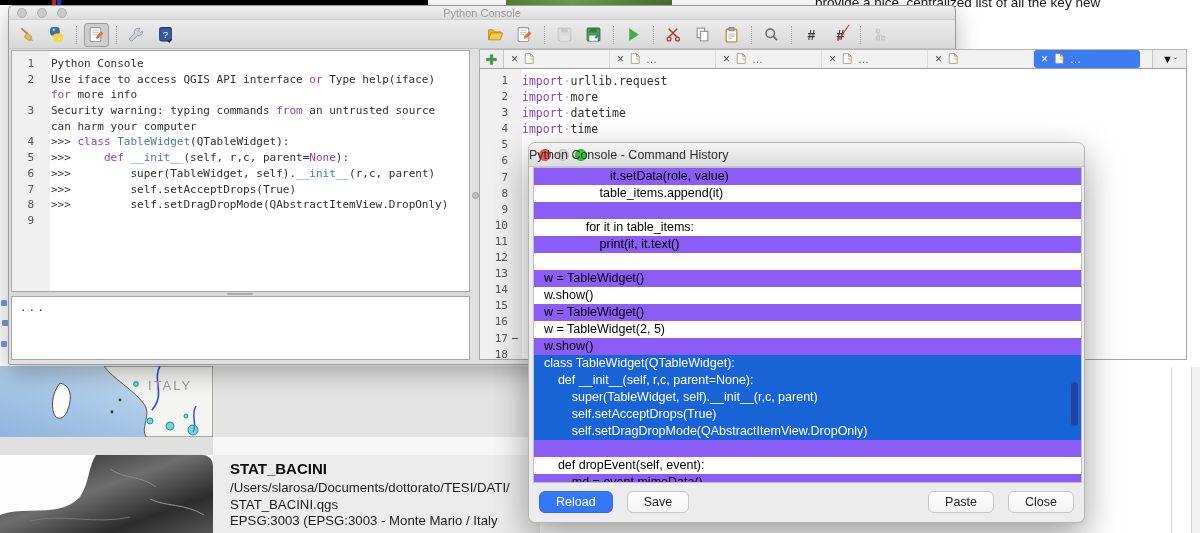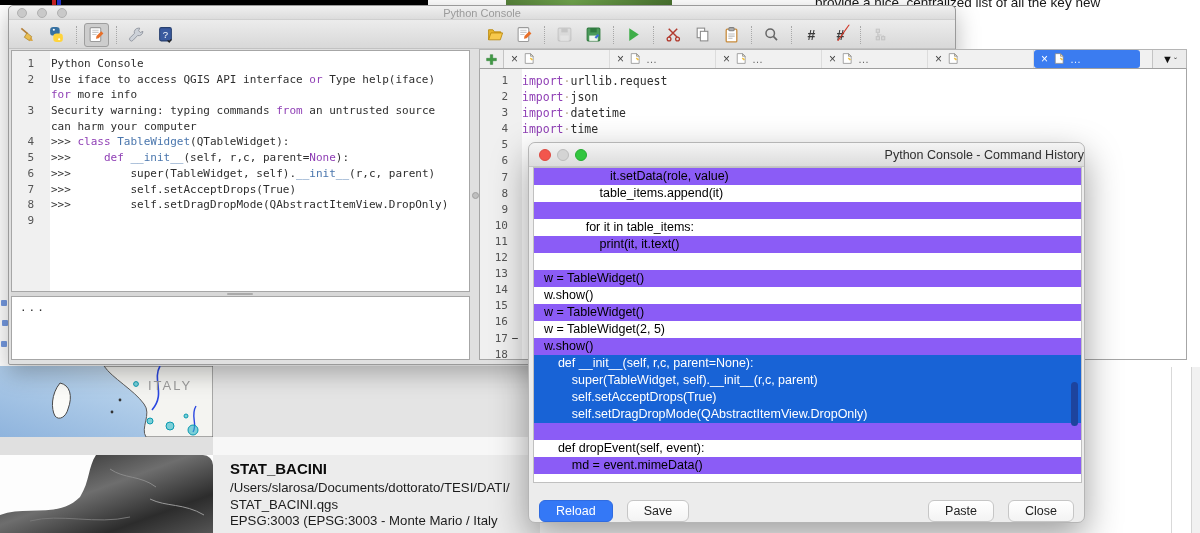--- a/index.html
+++ b/index.html
@@ -89,27 +89,27 @@
 
   
   .dlg{left:528px;top:142px;width:557px;height:381px;background:#ececec;border:1px solid #b5b5b5;border-radius:7px;
        box-shadow:0 14px 36px rgba(0,0,0,.38);z-index:20}
   .dlg-titlebar{position:absolute;left:0;top:0;width:100%;height:24px;background:linear-gradient(#f4f4f4,#dcdcdc);
        border-radius:7px 7px 0 0;border-bottom:1px solid #c6c6c6}
   .dtl{position:absolute;top:6px;width:12px;height:12px;border-radius:50%}
   .dtl-red{background:#f2564d;border:1px solid #dd4a41}
   .dtl-gray{background:#d4d4d4;border:1px solid #bcbcbc}
   .dtl-green{background:#32c63f;border:1px solid #27ac33}
-  .dlg-title{position:absolute;left:0;right:0;top:0;text-align:right;font-size:12.5px;color:#2e2e2e;line-height:24px}
+  .dlg-title{position:absolute;left:0;right:0;top:0;text-align:left;font-size:12.5px;color:#2e2e2e;line-height:24px}
   .dlg-list{position:absolute;left:4px;top:24px;width:549px;height:316px;background:#fff;border:1px solid #c0c0c0;overflow:hidden}
   .hrow{height:17px;line-height:17px;font-size:12.5px;color:#000;white-space:pre;padding-left:10px}
   .hrow.alt{background:#8b5cf6}
   .hrow.sel{background:#1863d6;color:#fff}
   .dlg-scroll{position:absolute;right:3px;top:214px;width:7px;height:44px;background:#1d449e;border-radius:3.5px}
-  .dlg-footer{position:absolute;left:0;bottom:0;width:100%;height:41px;display:flex;align-items:flex-end;padding:0 10px;gap:14px}
+  .dlg-footer{position:absolute;left:0;bottom:0;width:100%;height:41px;display:flex;align-items:center;padding:0 10px;gap:14px}
   .btn{height:22px;padding:0 16px;border-radius:6px;border:1px solid #c6c6c6;background:linear-gradient(#fff,#f3f3f3);
        font-size:12.5px;color:#222;font-family:"Liberation Sans",sans-serif}
   .btn.primary{background:#3478f6;color:#fff;border-color:#2f6be0}
   .spacer{flex:1}
 </style>
 </head>
 <body>
 
 <div class="abs bg-black"></div>
 <div class="abs bg-mark-red"></div>
@@ -437,21 +437,21 @@
 
   <div class="editor-body mono" id="editor-lines">
       <div class="erow">
         <span class="enum">1</span>
         <span class="efold"></span>
         <span class="ecode"><span class="seg-k">import</span><span class="seg-w">·</span><span class="seg-d">urllib.request</span></span>
       </div>
       <div class="erow">
         <span class="enum">2</span>
         <span class="efold"></span>
-        <span class="ecode"><span class="seg-k">import</span><span class="seg-w">·</span><span class="seg-d">json</span></span>
+        <span class="ecode"><span class="seg-k">import</span><span class="seg-w">·</span><span class="seg-d">more</span></span>
       </div>
       <div class="erow">
         <span class="enum">3</span>
         <span class="efold"></span>
         <span class="ecode"><span class="seg-k">import</span><span class="seg-w">·</span><span class="seg-d">datetime</span></span>
       </div>
       <div class="erow">
         <span class="enum">4</span>
         <span class="efold"></span>
         <span class="ecode"><span class="seg-k">import</span><span class="seg-w">·</span><span class="seg-d">time</span></span>
@@ -542,20 +542,21 @@
       <div class="hrow">                table_items.append(it)</div>
       <div class="hrow alt"></div>
       <div class="hrow">            for it in table_items:</div>
       <div class="hrow alt">                print(it, it.text()</div>
       <div class="hrow"></div>
       <div class="hrow alt">w = TableWidget()</div>
       <div class="hrow">w.show()</div>
       <div class="hrow alt">w = TableWidget()</div>
       <div class="hrow">w = TableWidget(2, 5)</div>
       <div class="hrow alt">w.show()</div>
+      <div class="hrow sel">class TableWidget(QTableWidget):</div>
       <div class="hrow sel">    def __init__(self, r,c, parent=None):</div>
       <div class="hrow sel">        super(TableWidget, self).__init__(r,c, parent)</div>
       <div class="hrow sel">        self.setAcceptDrops(True)</div>
       <div class="hrow sel">        self.setDragDropMode(QAbstractItemView.DropOnly)</div>
       <div class="hrow alt"></div>
       <div class="hrow">    def dropEvent(self, event):</div>
       <div class="hrow alt">        md = event.mimeData()</div>
     </div>
   <div class="dlg-footer">
     <button class="btn primary">Reload</button>

